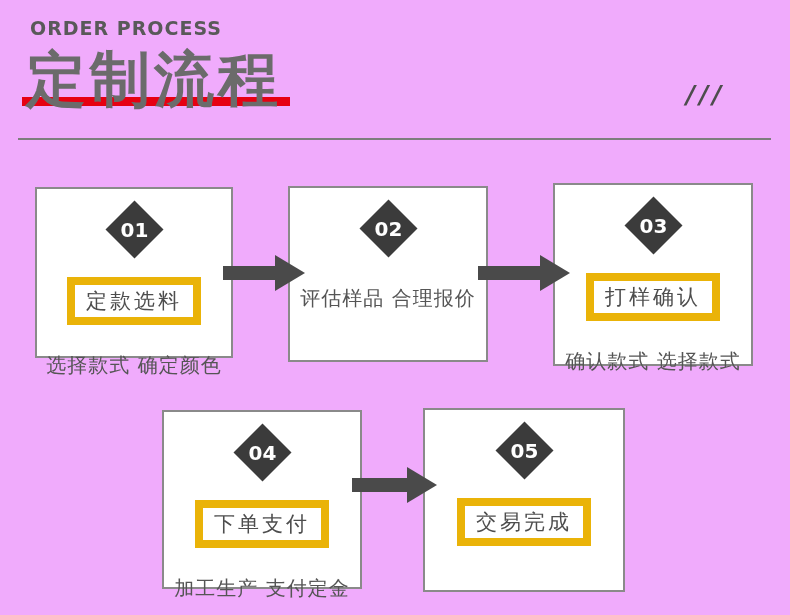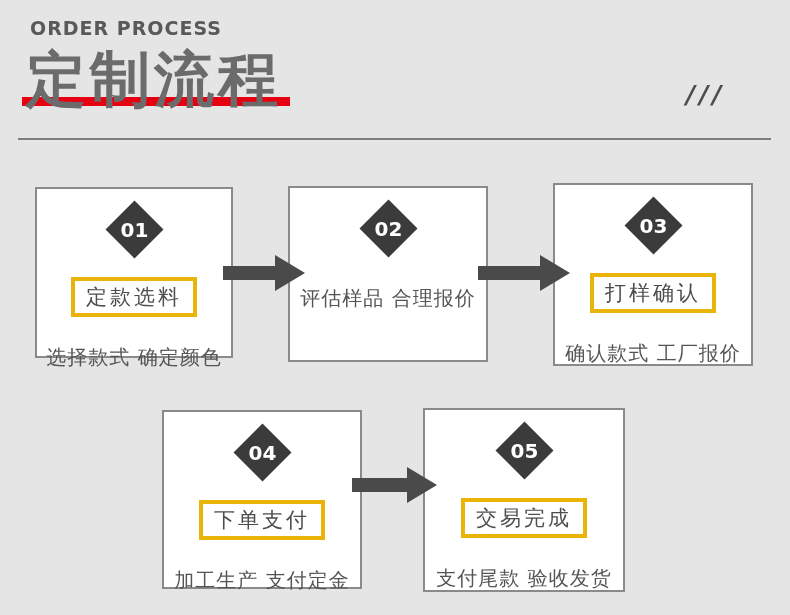--- a/index.html
+++ b/index.html
@@ -1,19 +1,19 @@
 <!DOCTYPE html>
 <html><head>
 <meta charset="utf-8">
 <style>
   html,body{margin:0;padding:0;background:#ffffff;}
   #stage{
     position:relative;
     width:790px;height:615px;
-    background:#e5e5e5;
+    background:#f0abfc;
     overflow:hidden;
     font-family:"DejaVu Sans","Liberation Sans",sans-serif;
   }
 
   
   .eyebrow{
     position:absolute;left:30px;top:17px;
     font-size:19px;font-weight:700;letter-spacing:1px;
     color:#595959;white-space:nowrap;
   }
@@ -54,21 +54,21 @@
     width:41px;height:41px;background:#3b3b3b;
     transform:rotate(45deg);
     display:flex;align-items:center;justify-content:center;
   }
   .diamond span{
     transform:rotate(-45deg);
     color:#ffffff;font-size:20px;font-weight:700;
   }
   .pill{
     margin-top:18px;
-    border:4px solid #eab308;
+    border:8px solid #eab308;
     padding:2px 11px;
     font-size:21px;font-weight:500;letter-spacing:3px;
     color:#4d4d4d;white-space:nowrap;
   }
   .caption{
     margin-top:27px;
     font-size:20px;letter-spacing:1px;
     color:#555555;white-space:nowrap;
   }
 
@@ -128,41 +128,40 @@
     <div class="caption">评估样品 合理报价</div>
   </div>
 
   <div id="box-3" class="step-box">
     <div class="diamond-wrap">
       <div class="diamond">
           <span>03</span>
         </div>
     </div>
     <div class="pill">打样确认</div>
-    <div class="caption">确认款式 工厂报价</div>
+    <div class="caption">确认款式 选择款式</div>
   </div>
 
   <div id="box-4" class="step-box">
     <div class="diamond-wrap">
       <div class="diamond">
           <span>04</span>
         </div>
     </div>
     <div class="pill">下单支付</div>
     <div class="caption">加工生产 支付定金</div>
   </div>
 
   <div id="box-5" class="step-box">
     <div class="diamond-wrap">
       <div class="diamond">
           <span>05</span>
         </div>
     </div>
     <div class="pill">交易完成</div>
-    <div class="caption">支付尾款 验收发货</div>
   </div>
 
   <div id="arrow-1" class="arrow">
     <div class="shaft"></div>
       <div class="head"></div>
   </div>
   <div id="arrow-2" class="arrow">
     <div class="shaft"></div>
       <div class="head"></div>
   </div>

